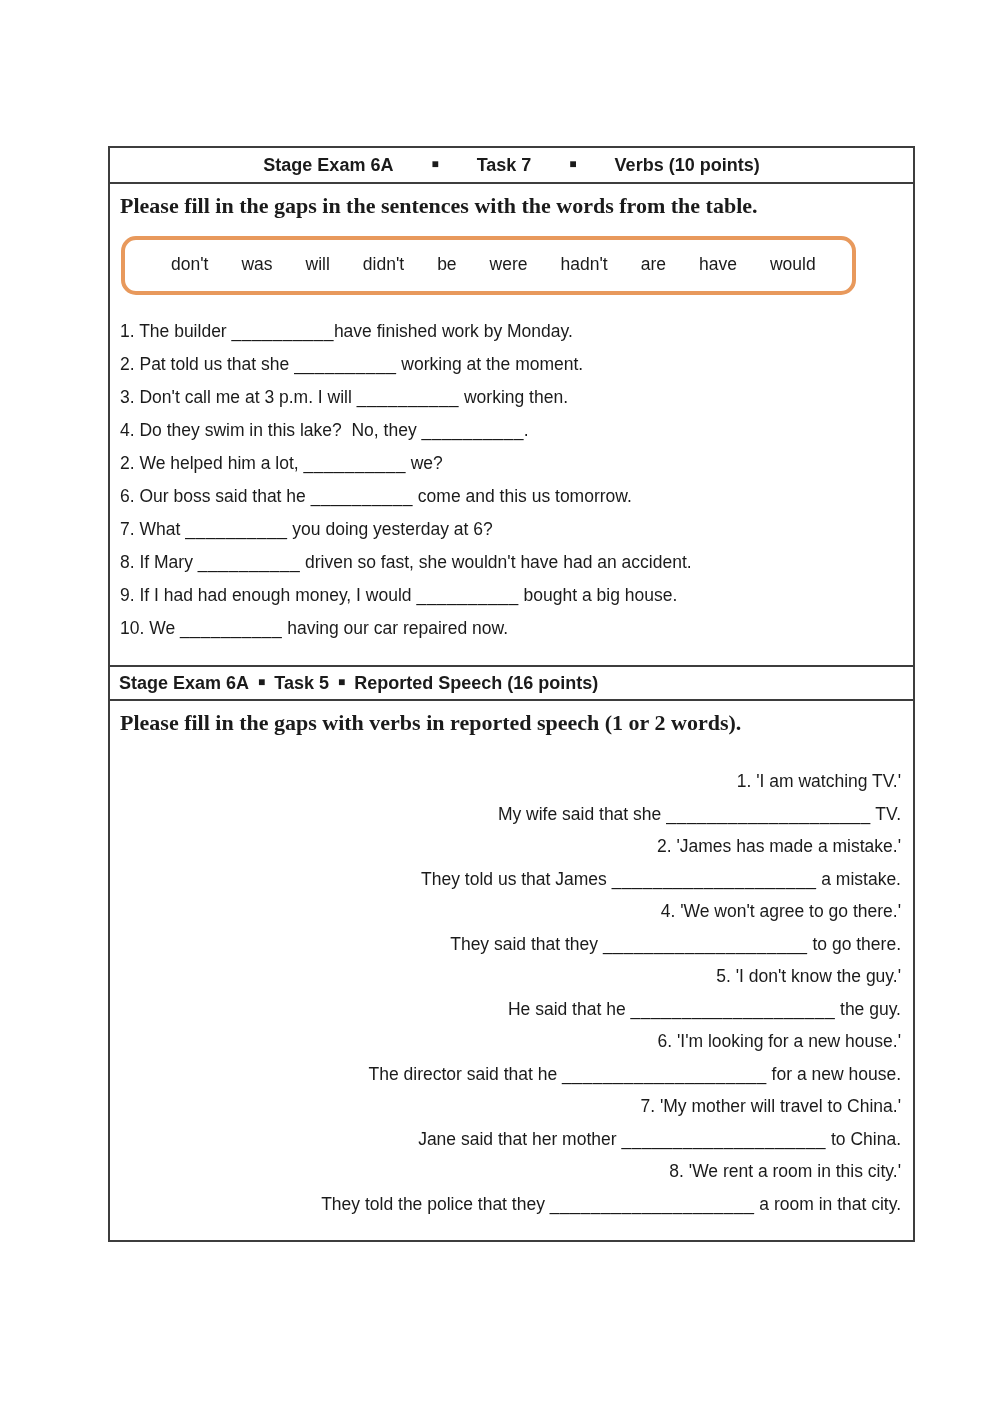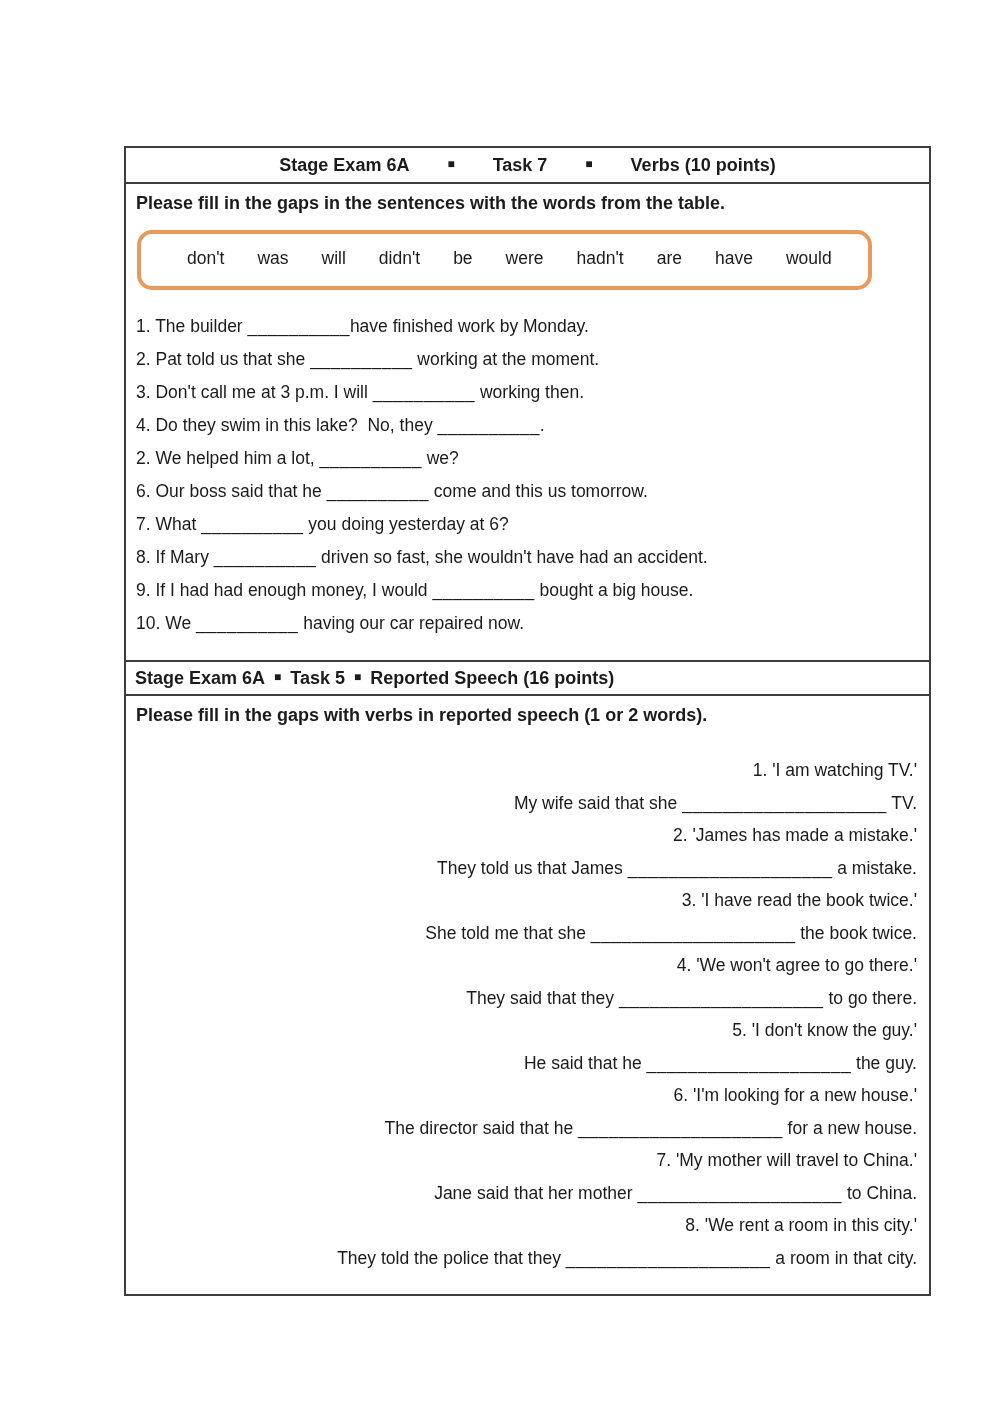--- a/index.html
+++ b/index.html
@@ -10,21 +10,21 @@
   .sheet {
     position: relative;
     width: 1000px;
     height: 1413px;
     background: #ffffff;
     font-family: "Liberation Sans", sans-serif;
     color: var(--text, #1b1b1b);
   }
   .exam-table {
     position: absolute;
-    left: 124px;
+    left: 108px;
     top: 146px;
     width: 807px;
     box-sizing: border-box;
     border: 2px solid var(--border, #3d3d3d);
     font-size: 17.5px;
     line-height: 1.35;
   }
   .row {
     box-sizing: border-box;
   }
@@ -50,22 +50,23 @@
   .bullet {
     font-size: 12px;
     line-height: 1;
     transform: translateY(-1px);
   }
   .task-body {
     padding: 0 12px 20px 10px;
   }
   .instruction {
     font-weight: 700;
-    font-size: 18px;
+    font-size: 22px;
     padding-top: 7px;
+    font-family: Liberation Serif, serif;
   }
   .word-bank {
     box-sizing: border-box;
     width: 735px;
     margin: 15px 0 0 1px;
     border: 4px solid var(--accent, #e8995c);
     border-radius: 15px;
     padding: 13px 18px 15px 46px;
     display: flex;
     flex-wrap: wrap;
@@ -171,24 +172,20 @@
           <div>
             <div class="rs-line">1. 'I am watching TV.'</div>
             <div class="rs-line"><span>My wife said that she </span><span class="gap">____________________</span><span> TV.</span></div>
           </div>
 
           <div>
             <div class="rs-line">2. 'James has made a mistake.'</div>
             <div class="rs-line"><span>They told us that James </span><span class="gap">____________________</span><span> a mistake.</span></div>
           </div>
 
-          <div>
-            <div class="rs-line">3. 'I have read the book twice.'</div>
-            <div class="rs-line"><span>She told me that she </span><span class="gap">____________________</span><span> the book twice.</span></div>
-          </div>
 
           <div>
             <div class="rs-line">4. 'We won't agree to go there.'</div>
             <div class="rs-line"><span>They said that they </span><span class="gap">____________________</span><span> to go there.</span></div>
           </div>
 
           <div>
             <div class="rs-line">5. 'I don't know the guy.'</div>
             <div class="rs-line"><span>He said that he </span><span class="gap">____________________</span><span> the guy.</span></div>
           </div>

